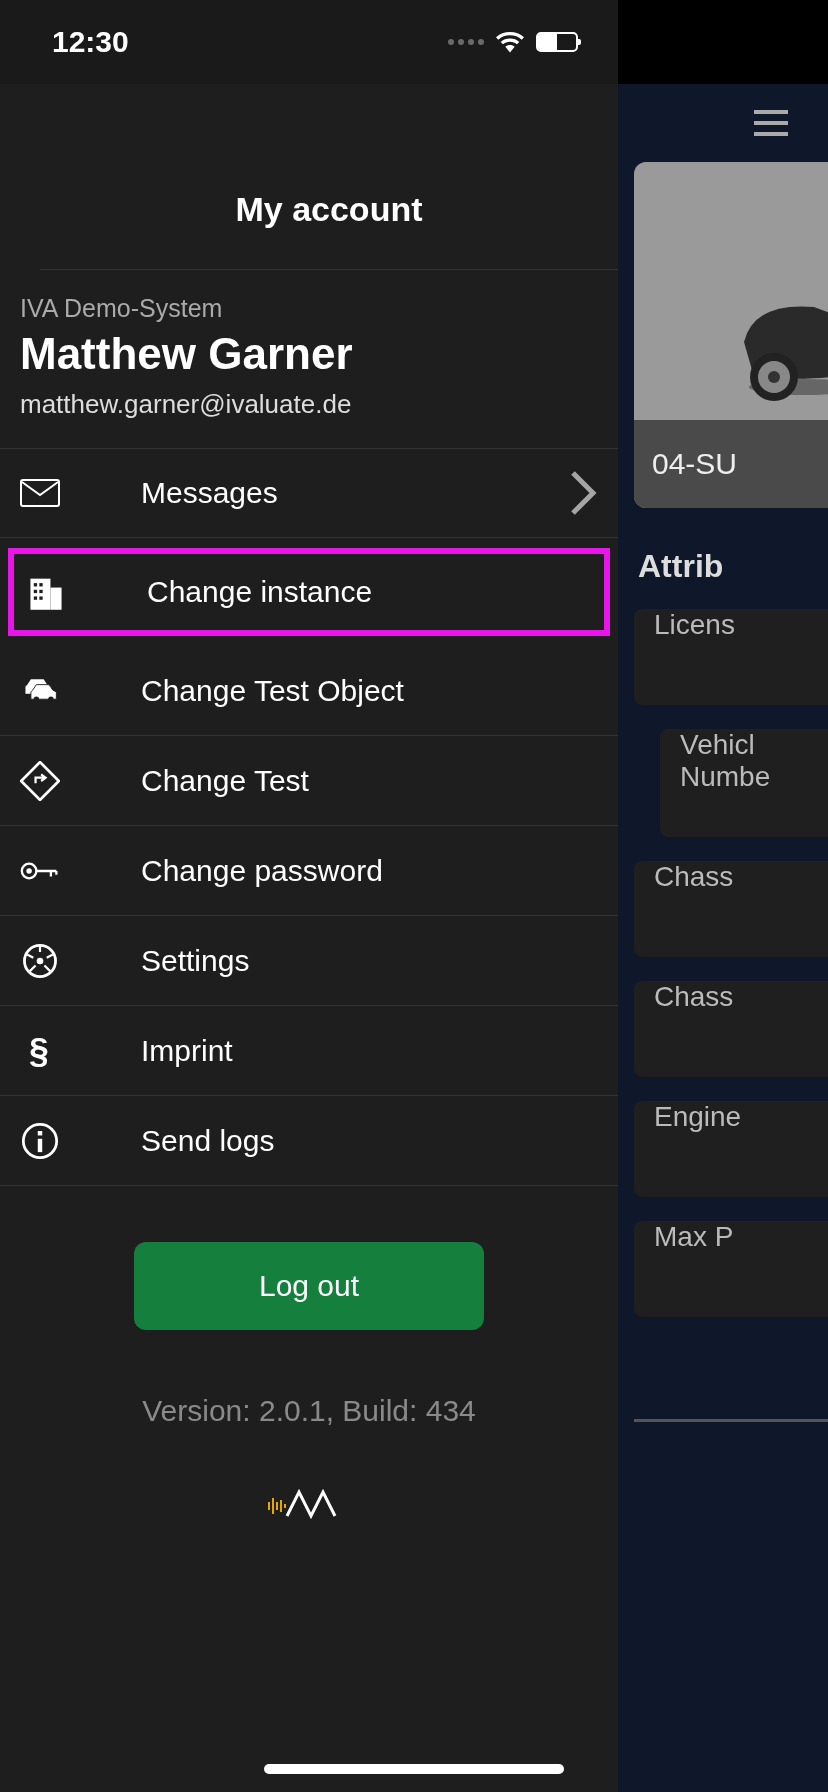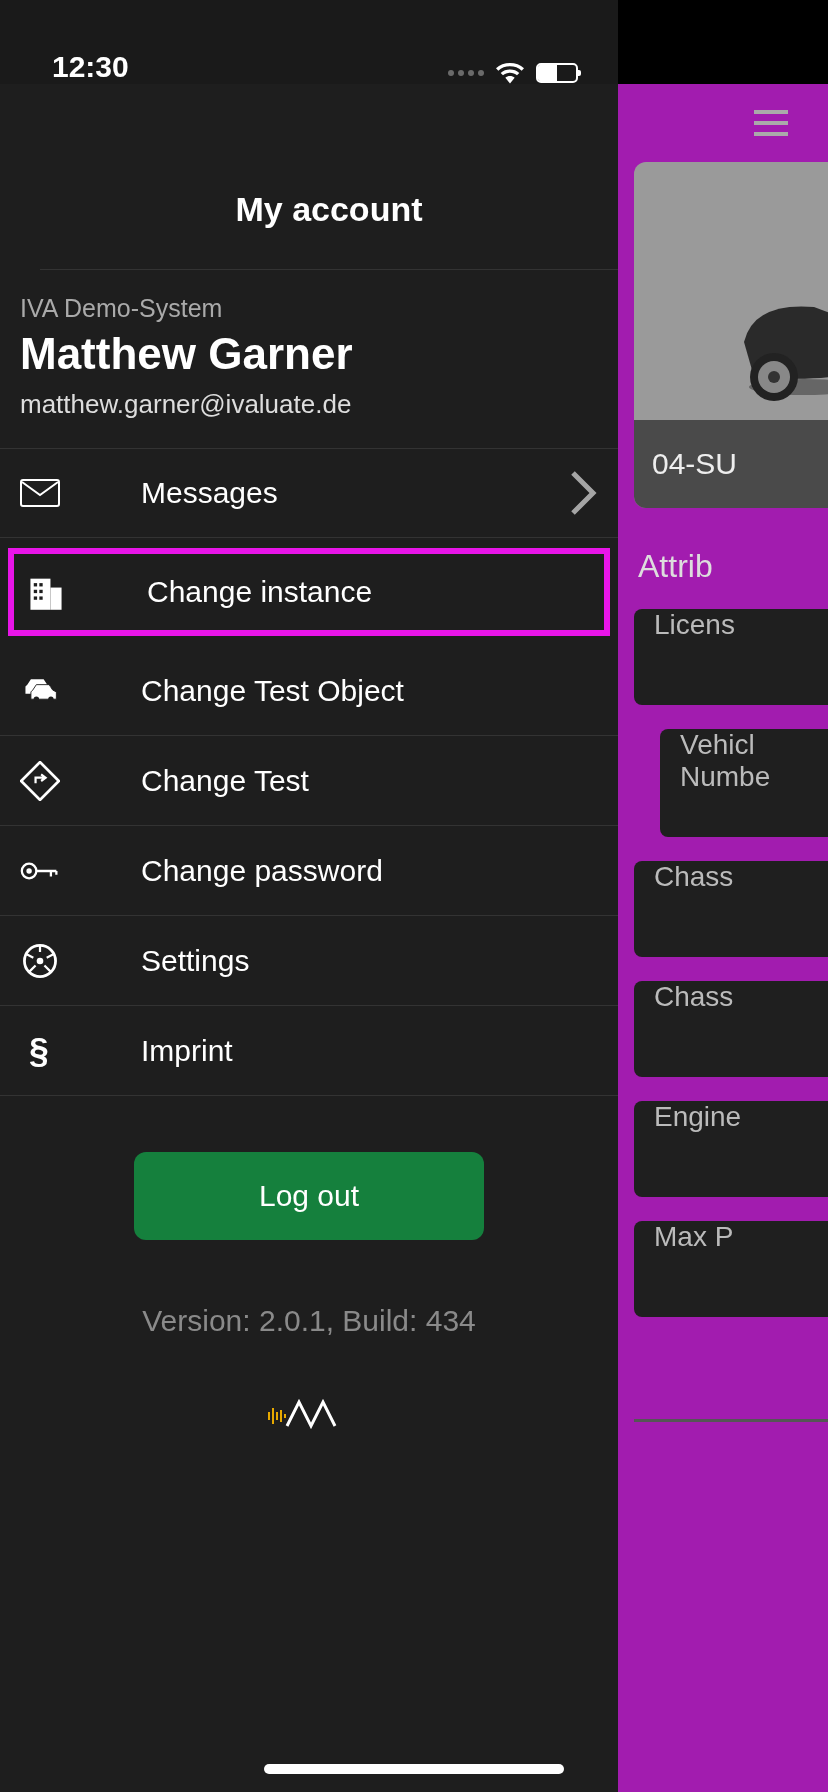--- a/index.html
+++ b/index.html
@@ -9,21 +9,21 @@
       background: #000;
       font-family: -apple-system, BlinkMacSystemFont, 'Segoe UI', sans-serif;
       color: #fff;
       overflow: hidden;
       position: relative;
     }
     .status-bar {
       height: 84px;
       display: flex;
       justify-content: space-between;
-      align-items: flex-end;
+      align-items: center;
       padding: 0 40px 0 52px;
       background: #1a1a1a;
     }
     .status-time {
       font-size: 30px;
       font-weight: 600;
       color: #fff;
     }
     .status-right {
       display: flex;
@@ -127,21 +127,21 @@
       margin-top: 24px;
     }
     .logo-wrap { display: flex; justify-content: center; margin-top: 56px; }
 
     .backdrop {
       position: absolute;
       left: 618px;
       top: 0;
       width: 210px;
       height: 100%;
-      background: #a21caf;
+      background: #0f172a;
       z-index: 1;
     }
     .back-status { height: 84px; background: #000; }
     .back-hamburger {
       height: 78px;
       display: flex;
       align-items: center;
       justify-content: flex-end;
       padding-right: 40px;
     }
@@ -163,21 +163,21 @@
       display: flex;
       align-items: center;
       padding-left: 18px;
       font-size: 30px;
       color: #eee;
     }
     .attrib-title {
       margin-top: 40px;
       padding-left: 20px;
       font-size: 32px;
-      font-weight: 400;
+      font-weight: 700;
       color: #ddd;
     }
     .attr-row {
       margin-top: 24px;
       margin-left: 16px;
       height: 96px;
       background: #1f1f1f;
       display: flex;
       align-items: flex-start;
       padding-left: 20px;
@@ -316,20 +316,30 @@
 
     <div class="menu-item">
       <div class="menu-icon">
         <svg viewBox="0 0 24 36">
             <text x="2" y="28" font-size="32" font-weight="bold" fill="#fff">§</text>
           </svg>
       </div>
       <div class="menu-label">Imprint</div>
     </div>
 
+    <div class="menu-item">
+      <div class="menu-icon">
+        <svg viewBox="0 0 36 36">
+            <circle cx="18" cy="18" r="15" fill="none" stroke="#fff" stroke-width="2.5"></circle>
+            <rect x="16" y="9" width="4" height="4" fill="#fff"></rect>
+            <rect x="16" y="16" width="4" height="12" fill="#fff"></rect>
+          </svg>
+      </div>
+      <div class="menu-label">Send logs</div>
+    </div>
 
   </div>
 
   <div class="logout-wrap">
     <div class="logout-btn">
       <span>Log out</span>
     </div>
   </div>
 
   <div class="version">Version: 2.0.1, Build: 434</div>

